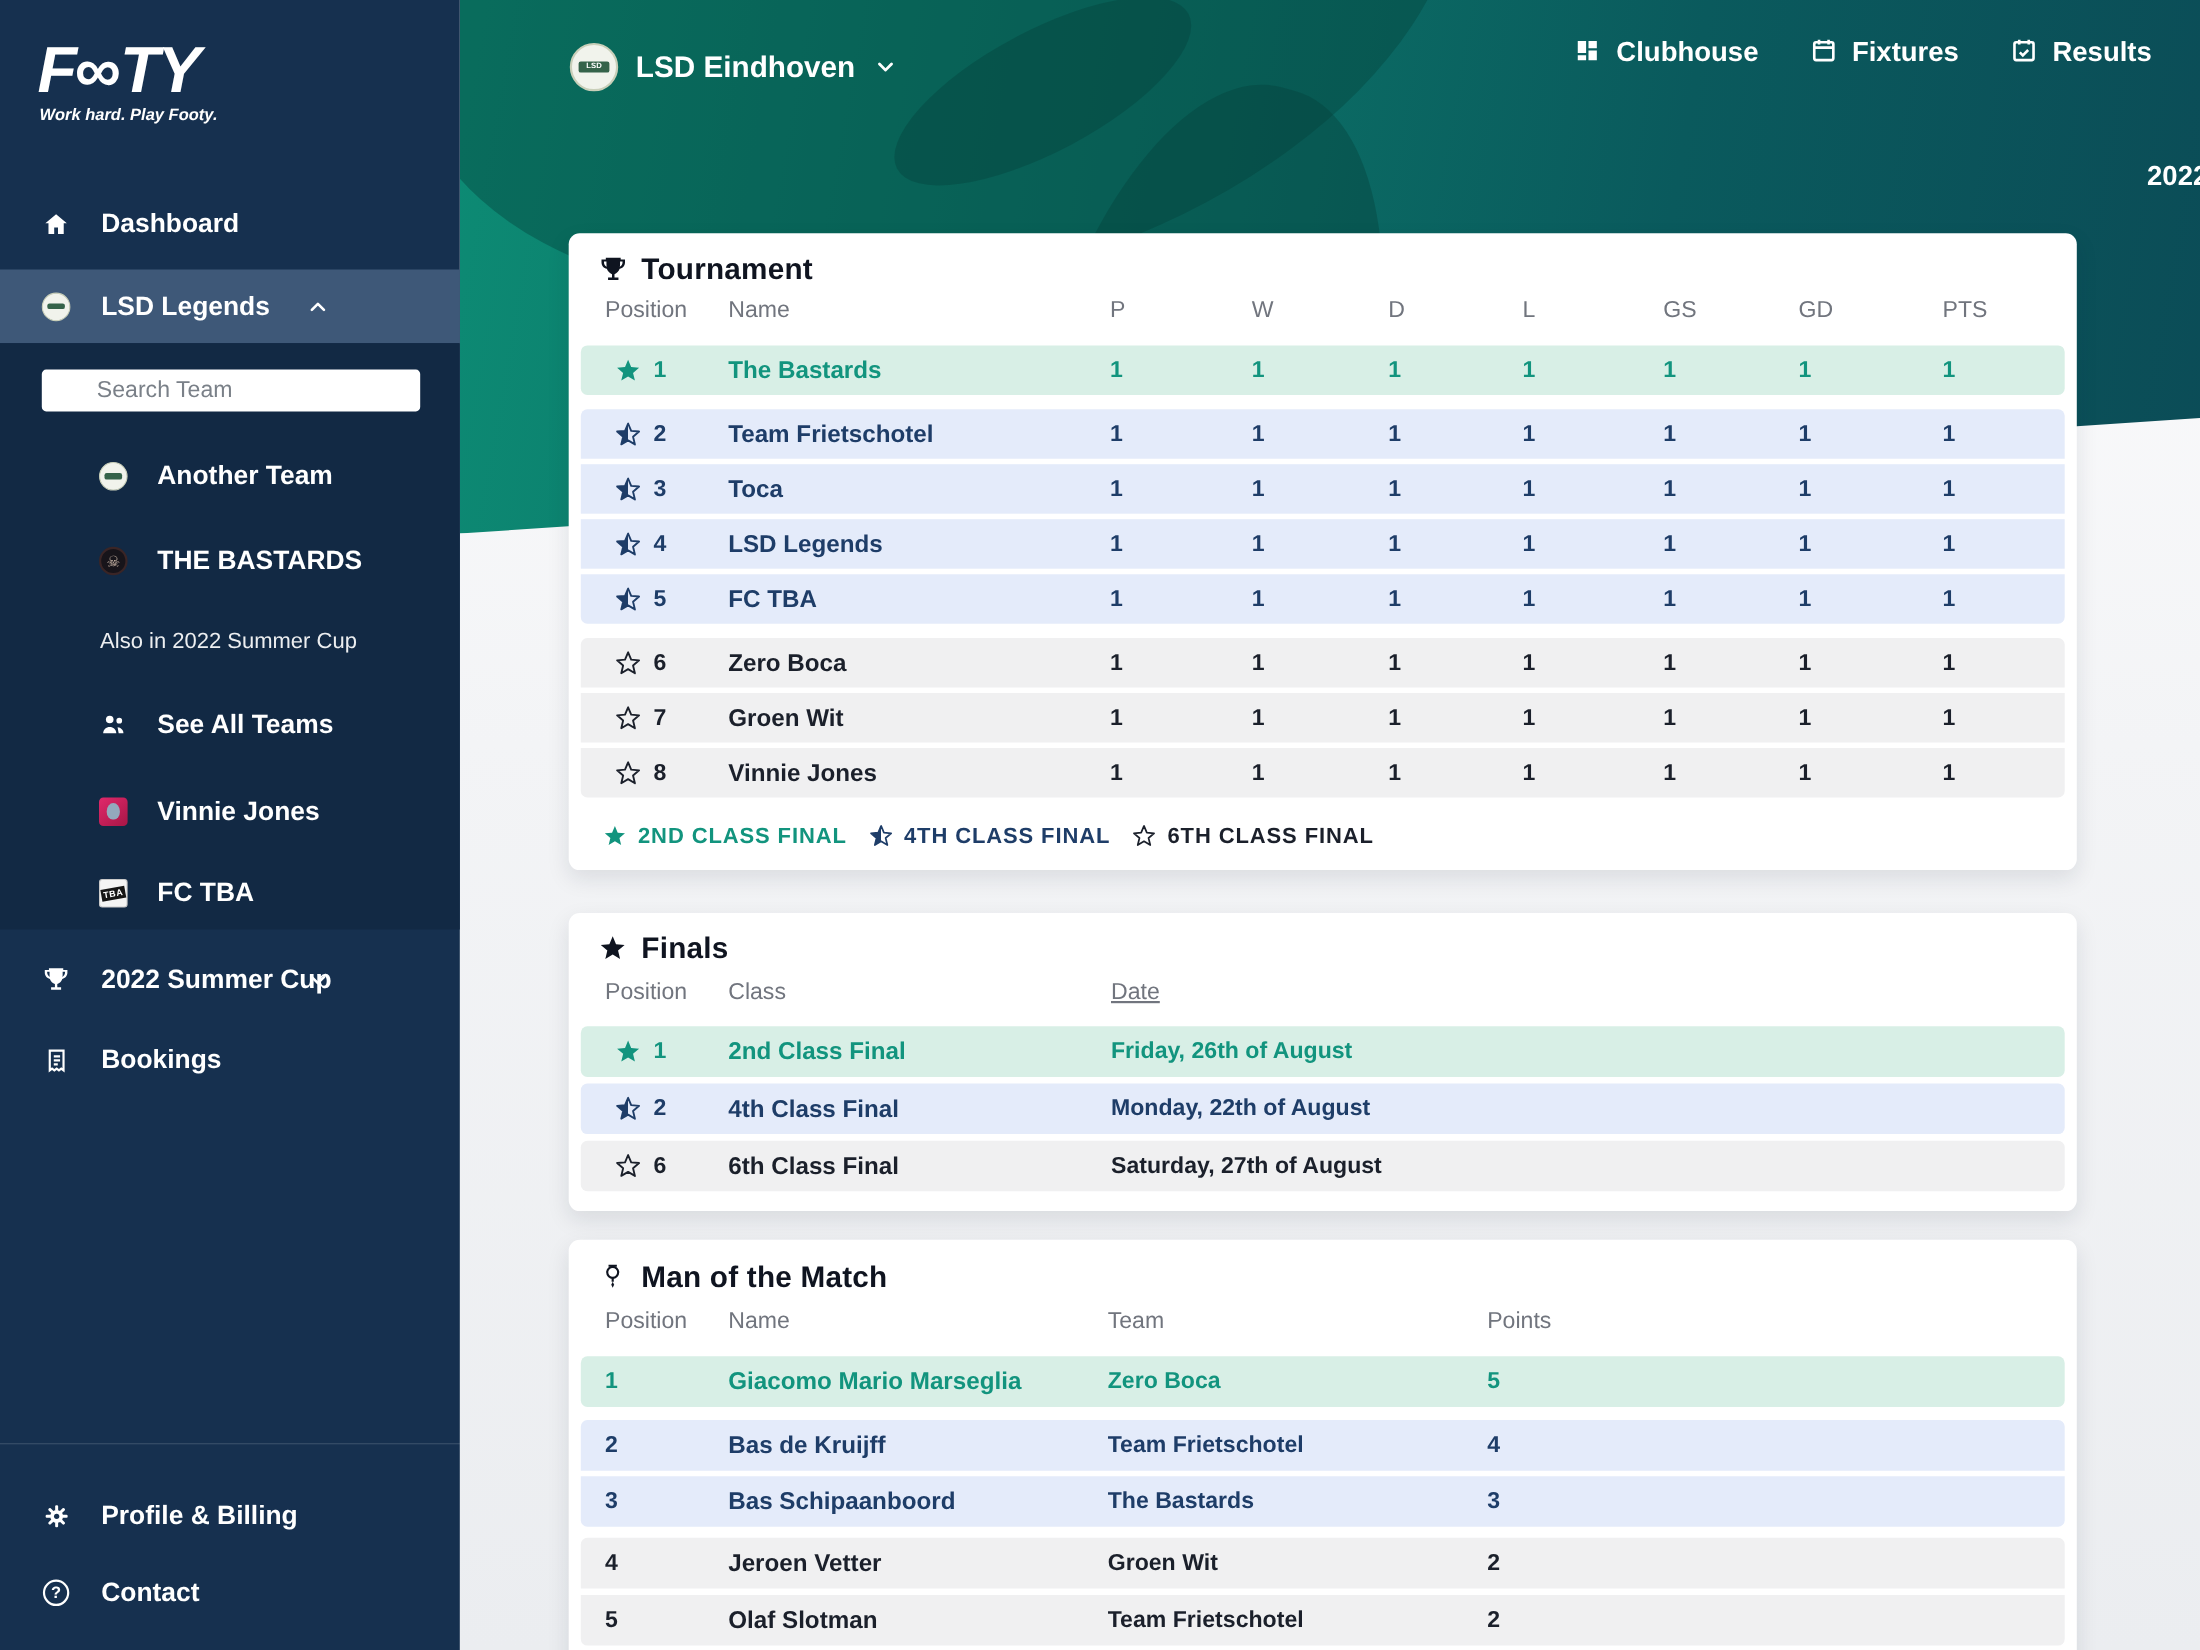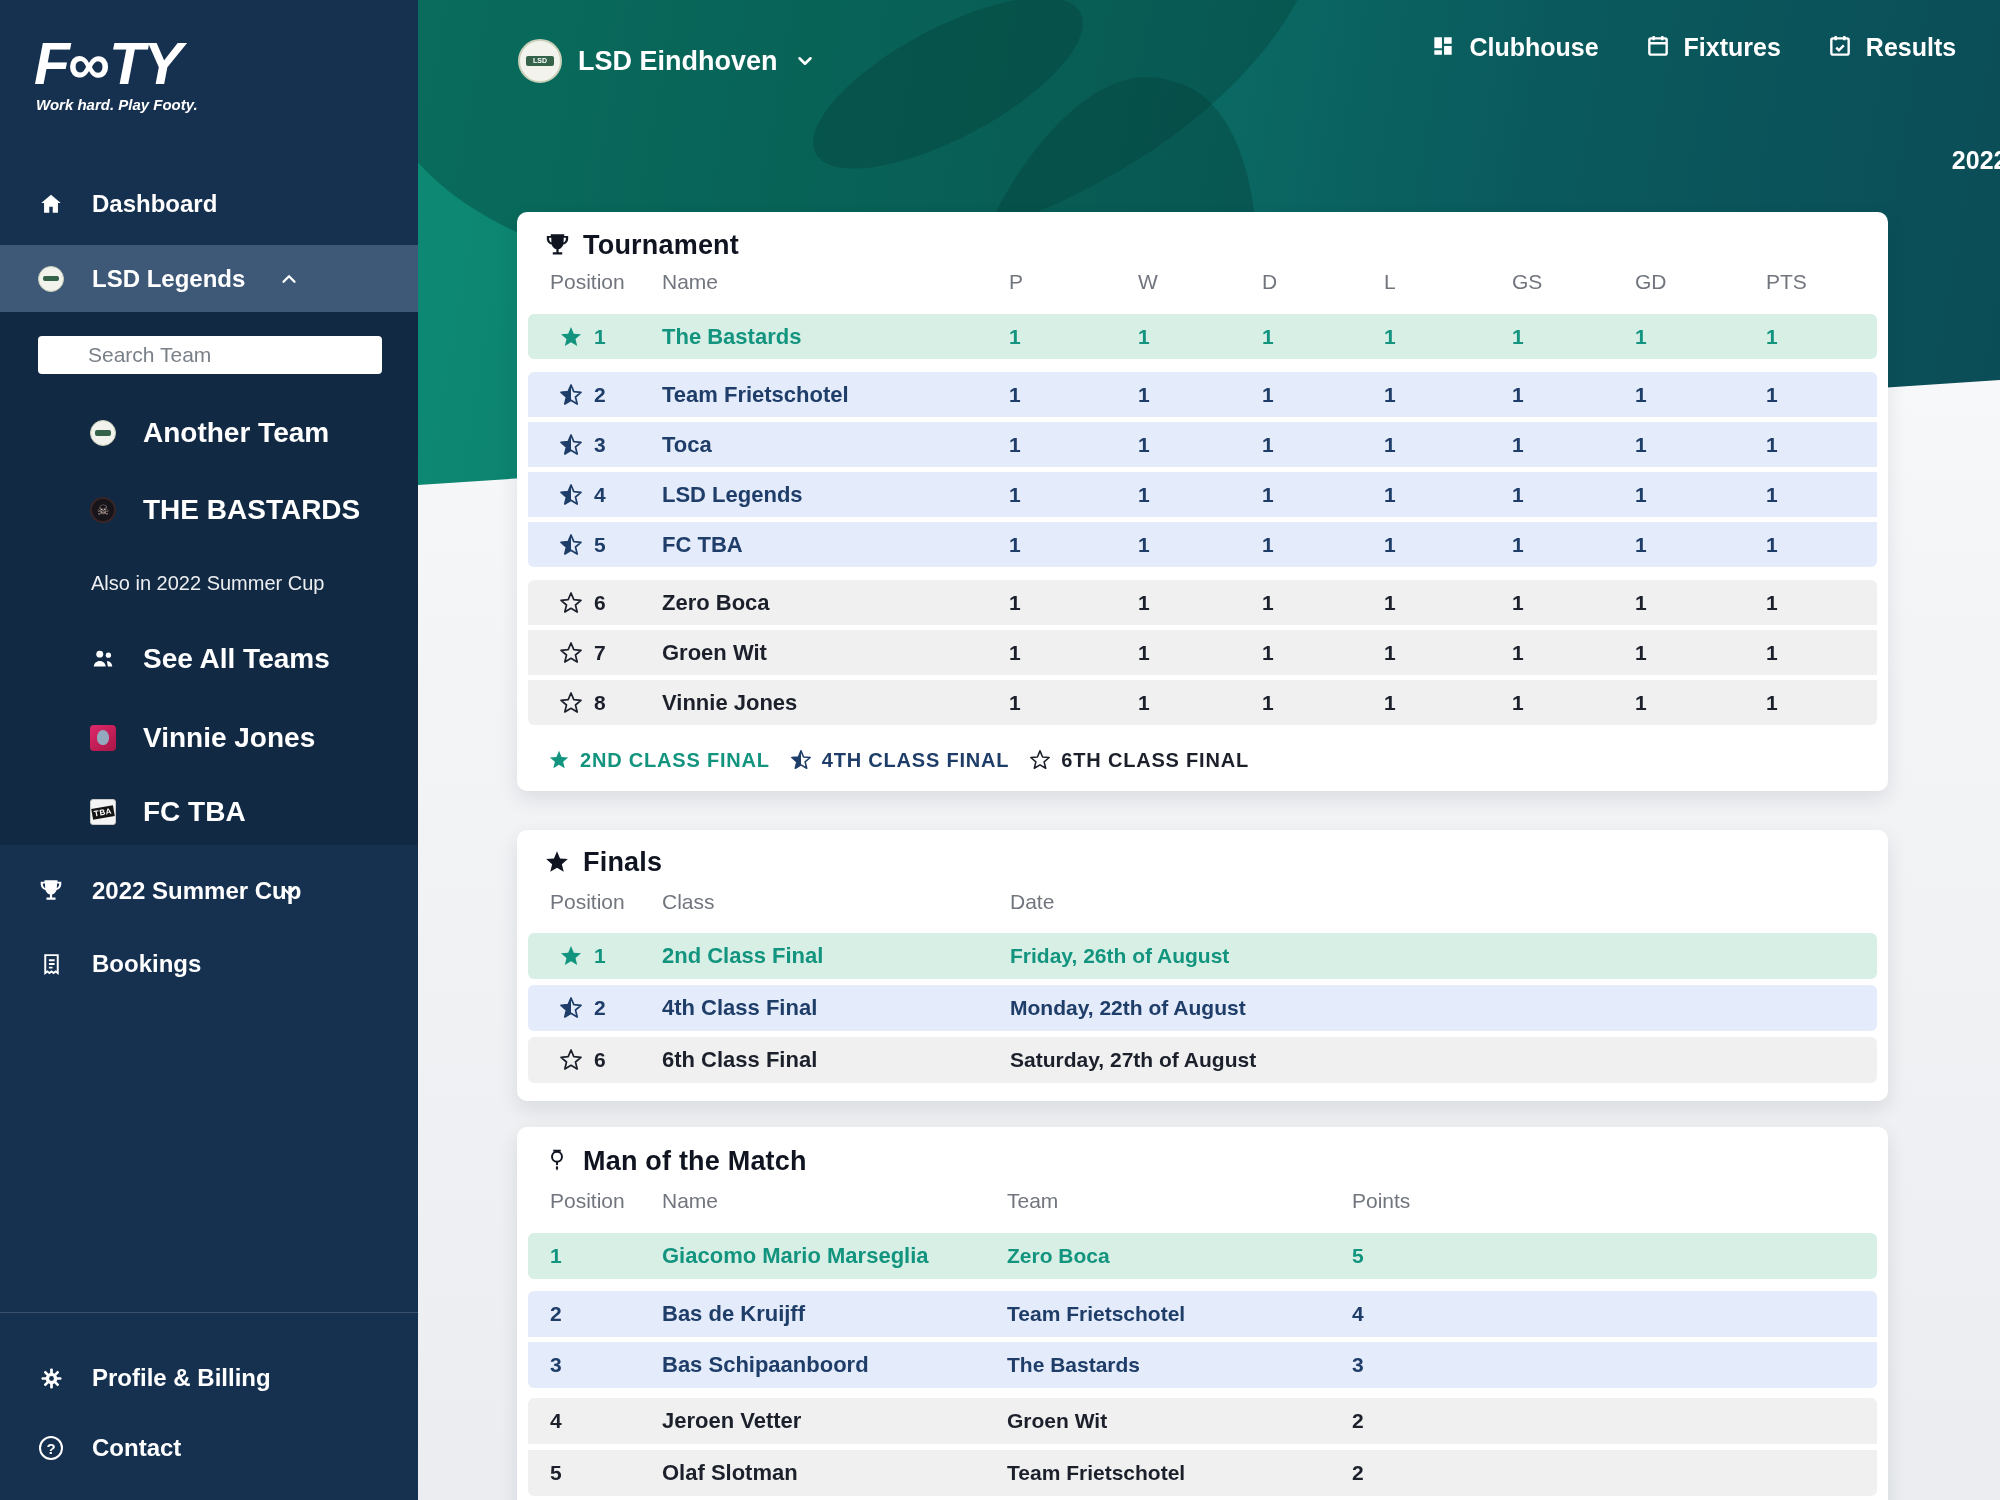--- a/index.html
+++ b/index.html
@@ -15,21 +15,21 @@
   .side-item .s-icon{position:absolute;left:38px;width:26px;height:26px;display:flex;align-items:center;justify-content:center;color:#fff;}
   .side-item .s-label{position:absolute;left:92px;font-size:24px;font-weight:bold;color:#fff;white-space:nowrap;}
   .side-item .s-chev{position:absolute;left:278px;width:22px;height:22px;color:#fff;}
   .side-item.active{background:#3E5878;height:67px;}
   .submenu{position:absolute;left:0;top:312px;width:418px;height:533px;background:#122944;}
   .search{position:absolute;left:38px;top:24px;width:344px;height:38px;border:none;border-radius:4px;background:#fff;
     font-family:inherit;font-size:21px;color:#30343c;padding:0 10px 0 50px;outline:none;}
   .search::placeholder{color:#7a8088;}
   .sub-item{position:absolute;left:0;width:418px;height:48px;display:flex;align-items:center;cursor:pointer;}
   .sub-item .avatar{position:absolute;left:90px;width:26px;height:26px;}
-  .sub-item .s-label{position:absolute;left:143px;font-size:28px;font-weight:bold;color:#fff;white-space:nowrap;}
+  .sub-item .s-label{position:absolute;left:143px;font-size:24px;font-weight:bold;color:#fff;white-space:nowrap;}
   .also-label{position:absolute;left:91px;top:572px;font-size:20px;color:rgba(255,255,255,.92);}
   .divider{position:absolute;left:0;top:1312px;width:418px;height:1px;background:rgba(255,255,255,.16);}
 
   
   .crest{border-radius:50%;background:#f1f3ec;border:1px solid #c9cfb9;position:relative;overflow:hidden;}
   .crest .band{position:absolute;left:15%;top:38%;width:70%;height:24%;background:#35634a;border-radius:2px;
     color:#fff;font-size:7px;font-weight:bold;display:flex;align-items:center;justify-content:center;line-height:1;}
   .crest.big{width:44px;height:44px;border-width:2px;}
   .av-bastards{border-radius:50%;background:#17141a;border:2px solid #3a2526;color:#cbb7a8;font-size:14px;
     display:flex;align-items:center;justify-content:center;line-height:1;}
@@ -462,21 +462,21 @@
       <span class="c-icon">
         <svg viewBox="0 0 24 24" width="26" height="26" fill="currentColor">
             <path d="M12 17.3l6.2 3.7-1.7-7 5.5-4.7-7.2-.6L12 2 9.2 8.7 2 9.3l5.5 4.7-1.7 7z"></path>
           </svg>
       </span>
       <span class="c-text">Finals</span>
     </div>
     <div class="thead" style="top:60px">
         <span style="left: 33px;">Position</span>
         <span style="left: 145px;">Class</span>
-        <span style="left: 493px;">Date</span>
+        <span style="left: 493px; text-decoration: underline;">Date</span>
       </div>
     <div class="tbody">
         <div class="trow tier-green grp-solo" style="top: 103px; height: 46px;">
           <span style="left: 31px;">
             <svg class="star" viewBox="0 0 24 24">
               <path fill="currentColor" d="M12 17.3l6.2 3.7-1.7-7 5.5-4.7-7.2-.6L12 2 9.2 8.7 2 9.3l5.5 4.7-1.7 7z"></path>
             </svg>
           </span>
           <span style="left: 66px;">1</span>
           <span class="name-cell" style="left: 134px;">2nd Class Final</span>

